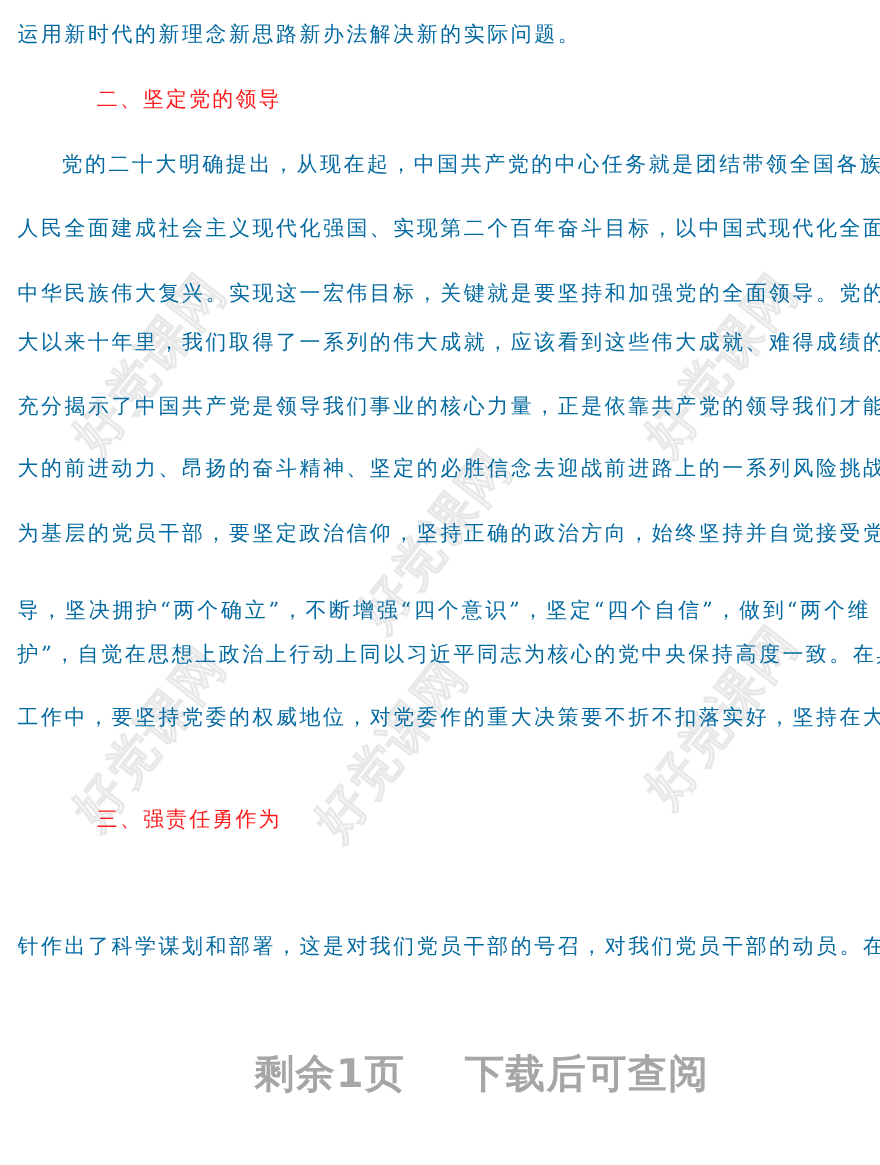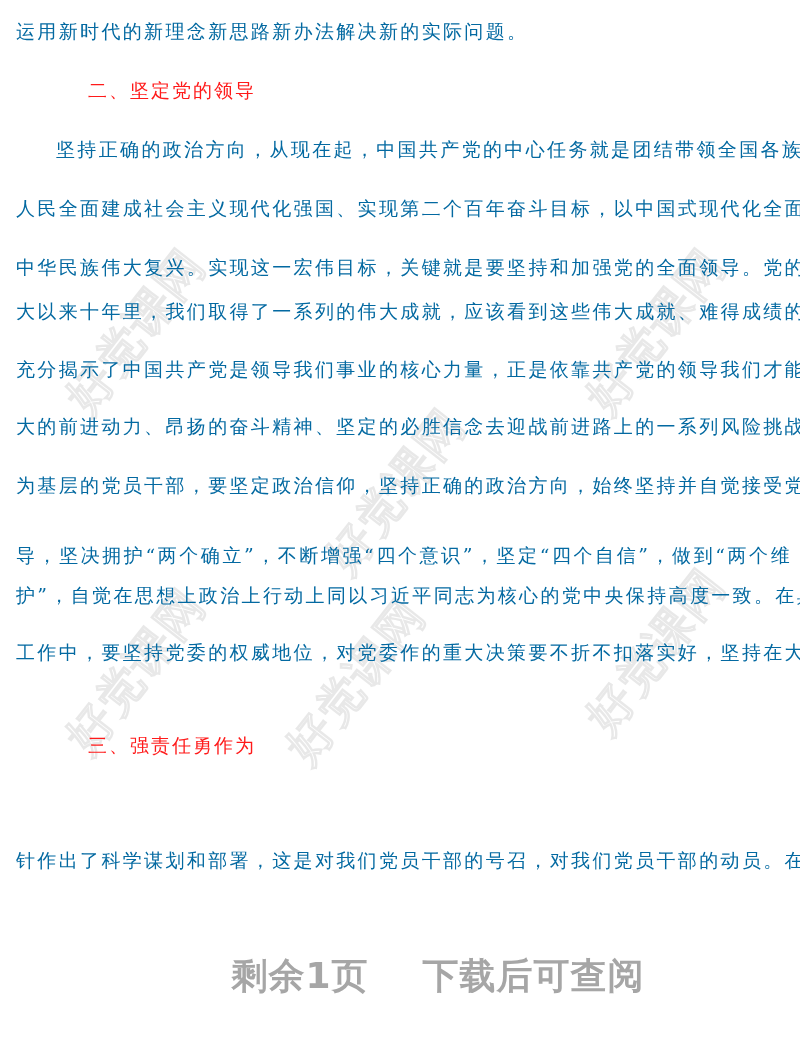--- a/index.html
+++ b/index.html
@@ -87,21 +87,21 @@
   <div class="watermark" style="left:300px; top:460px;">好党课网</div>
   <div class="watermark" style="left:40px; top:640px;">好党课网</div>
   <div class="watermark" style="left:260px; top:650px;">好党课网</div>
   <div class="watermark" style="left:560px; top:300px;">好党课网</div>
   <div class="watermark" style="left:560px; top:620px;">好党课网</div>
 
   <div class="line" style="top:19px;">运用新时代的新理念新思路新办法解决新的实际问题。</div>
 
   <div class="heading" style="top:78px;">二、坚定党的领导</div>
 
-  <div class="line indent justify" style="top:137px; width:736px;">坚持正确的政治方向，从现在起，中国共产党的中心任务就是团结带领全国各族</div>
+  <div class="line indent justify" style="top:137px; width:736px;">党的二十大明确提出，从现在起，中国共产党的中心任务就是团结带领全国各族</div>
   <div class="line justify" style="top:196px;">人民全面建成社会主义现代化强国、实现第二个百年奋斗目标，以中国式现代化全面推进</div>
   <div class="line justify" style="top:255px;">中华民族伟大复兴。实现这一宏伟目标，关键就是要坚持和加强党的全面领导。党的十八</div>
   <div class="line justify" style="top:299px;">大以来十年里，我们取得了一系列的伟大成就，应该看到这些伟大成就、难得成绩的取得，</div>
   <div class="line justify" style="top:357px;">充分揭示了中国共产党是领导我们事业的核心力量，正是依靠共产党的领导我们才能有强</div>
   <div class="line justify" style="top:414px;">大的前进动力、昂扬的奋斗精神、坚定的必胜信念去迎战前进路上的一系列风险挑战。作</div>
   <div class="line justify" style="top:473px;">为基层的党员干部，要坚定政治信仰，坚持正确的政治方向，始终坚持并自觉接受党的领</div>
   <div class="line justify" style="top:532px;margin-top:11px;">导，坚决拥护“两个确立”，不断增强“四个意识”，坚定“四个自信”，做到“两个维</div>
   <div class="line justify" style="top:583px;">护”，自觉在思想上政治上行动上同以习近平同志为核心的党中央保持高度一致。在具体</div>
   <div class="line justify" style="top:640px;">工作中，要坚持党委的权威地位，对党委作的重大决策要不折不扣落实好，坚持在大事小</div>
 

